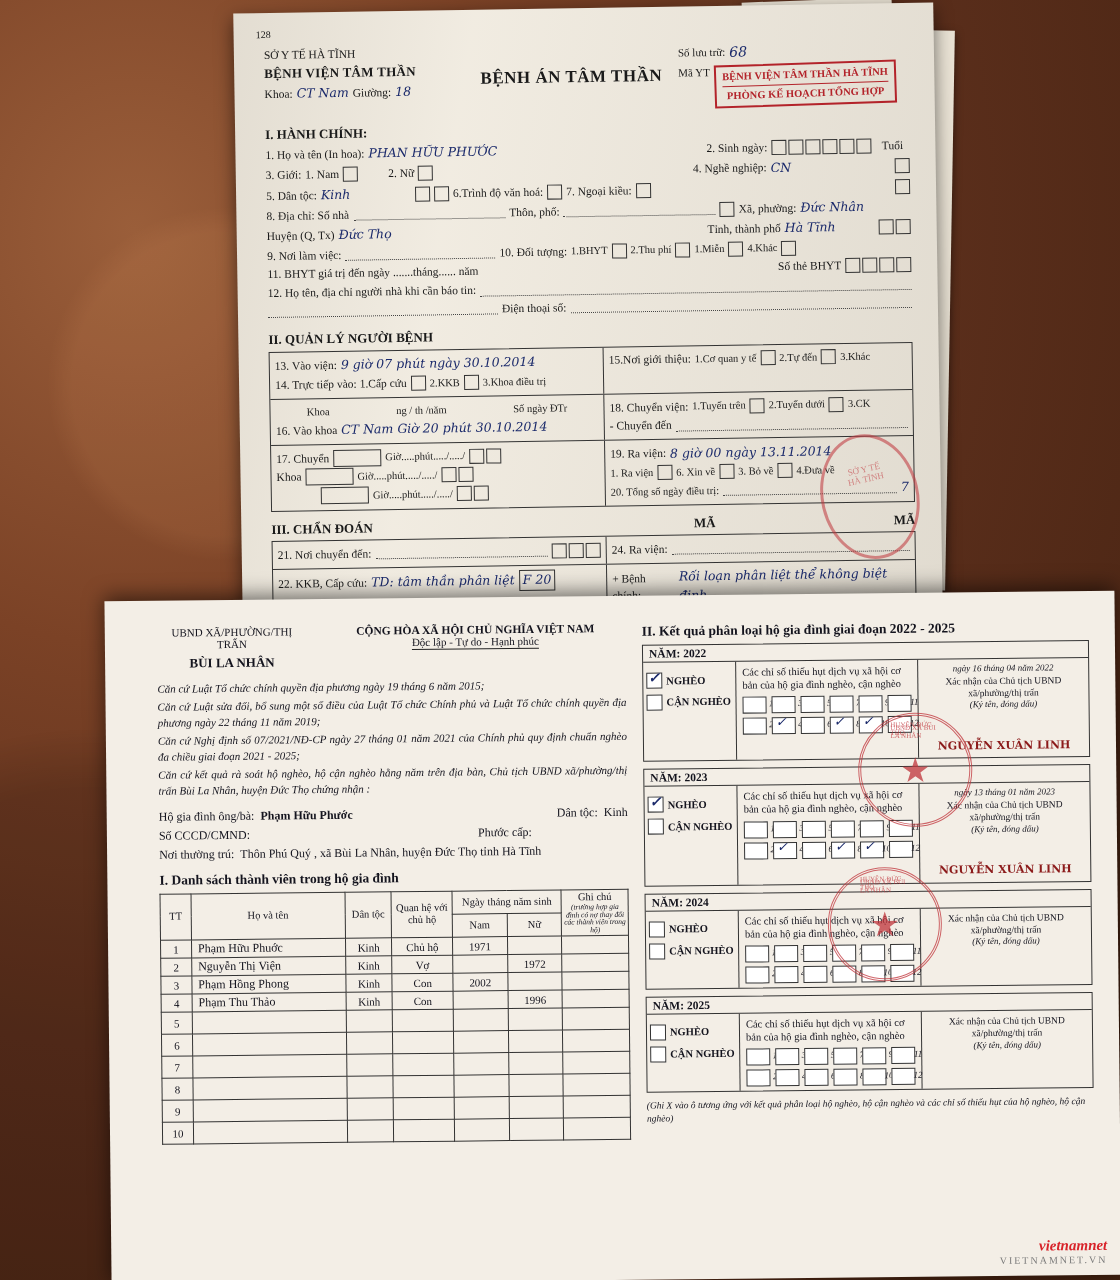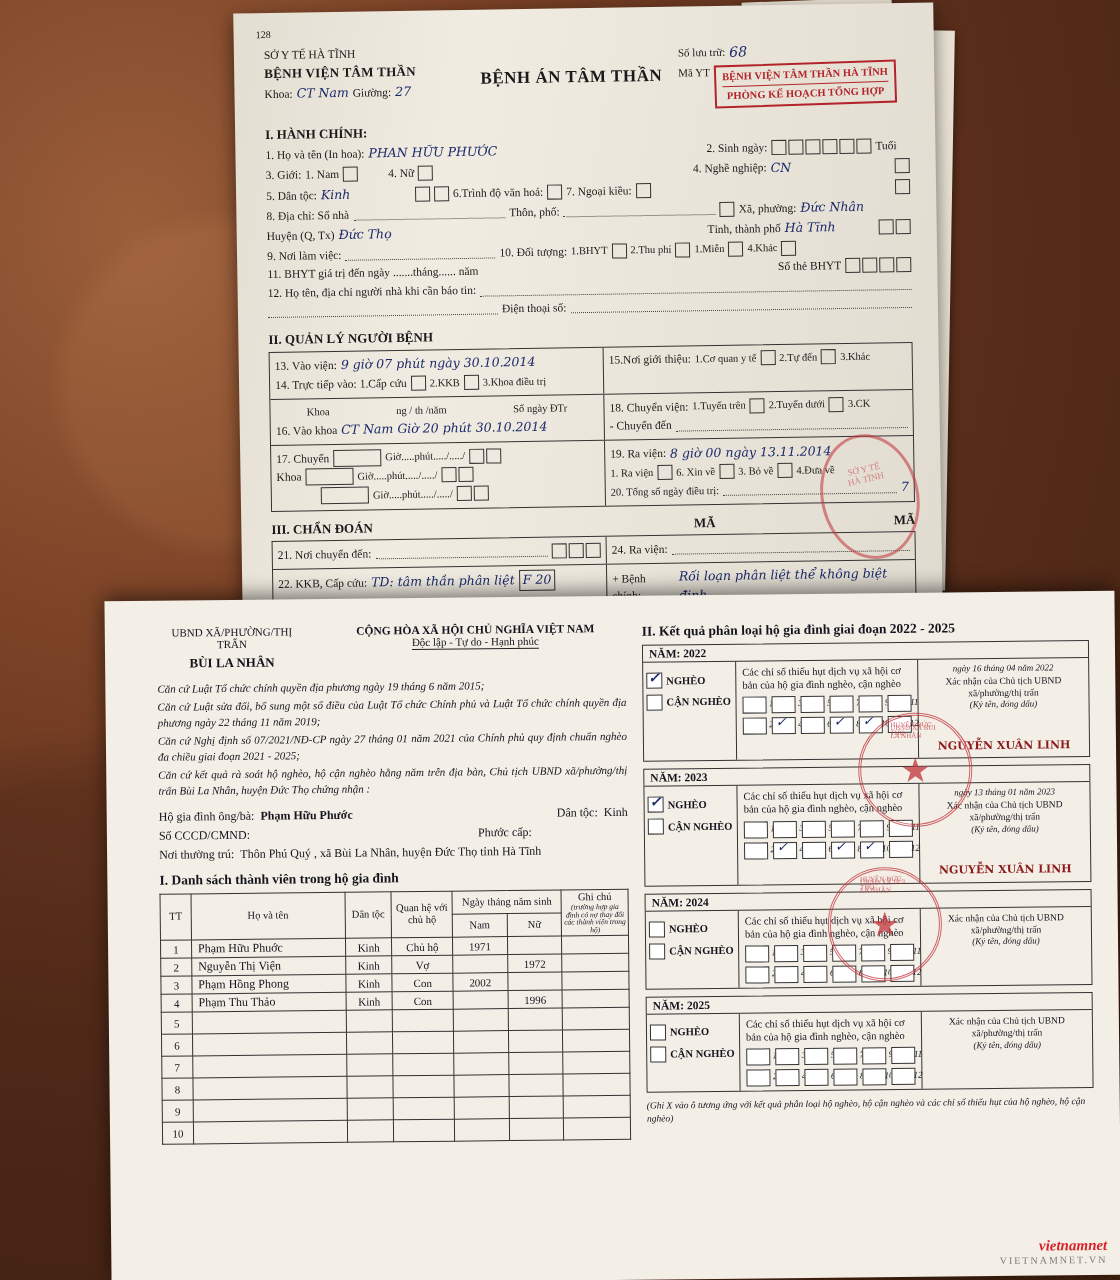--- a/index.html
+++ b/index.html
@@ -121,21 +121,21 @@
   <div class="p1inner">
     <div style="position:absolute;left:22px;top:14px;font-size:10px;">128</div>
     <div class="hdr">
       <div class="hdr-l">
         <div class="so-yte">SỞ Y TẾ HÀ TĨNH</div>
         <div class="bv">BỆNH VIỆN TÂM THẦN</div>
         <div class="khoa-line row">
           <span>Khoa:</span>
           <span class="hw">CT Nam</span>
           <span>Giường:</span>
-          <span class="hw">27</span>
+          <span class="hw">18</span>
         </div>
       </div>
       <div class="hdr-c">
         <div class="t">BỆNH ÁN TÂM THẦN</div>
       </div>
       <div class="hdr-r">
         <div class="row">
             <span>Số lưu trữ:</span>
           <span class="hw b">68</span>
           </div>
@@ -156,27 +156,27 @@
       <span class="hw" style="flex:1">PHAN HỮU PHƯỚC</span>
       <span>2. Sinh ngày:</span>
       <span class="bxs">
         <i class="bx"></i>
           <i class="bx"></i>
           <i class="bx"></i>
           <i class="bx"></i>
           <i class="bx"></i>
           <i class="bx"></i>
       </span>
-      <span style="width:34px;text-align:left">Tuổi</span>
+      <span style="width:34px;text-align:center">Tuổi</span>
     </div>
     <div class="row">
       <span>3. Giới:</span>
       <span>1. Nam</span>
         <i class="bx"></i>
-      <span style="margin-left:26px">4. Nữ</span>
+      <span style="margin-left:26px">2. Nữ</span>
         <i class="bx"></i>
       <span style="flex:1"></span>
       <span>4. Nghề nghiệp:</span>
       <span class="hw" style="width:120px">CN</span>
       <i class="bx"></i>
     </div>
     <div class="row">
       <span>5. Dân tộc:</span>
       <span class="hw" style="width:90px">Kinh</span>
       <i class="bx"></i>

